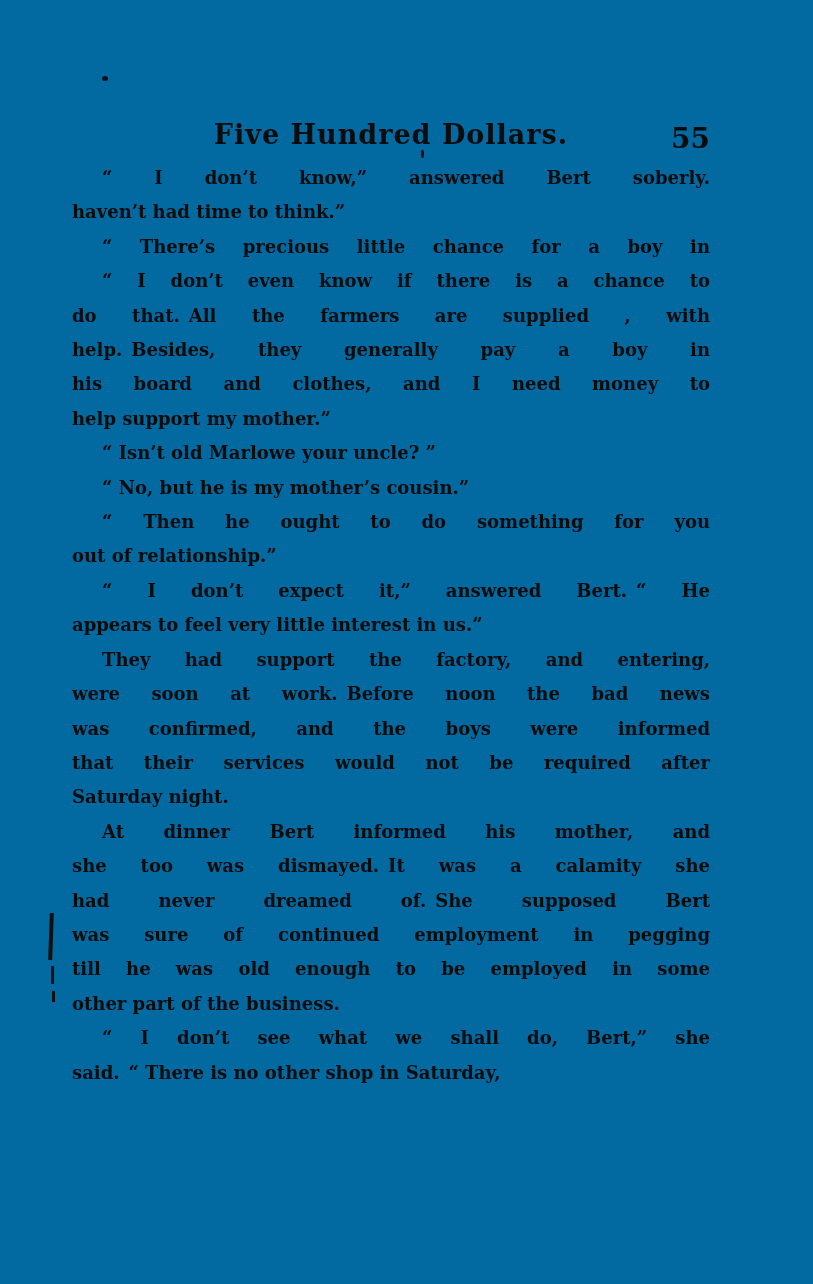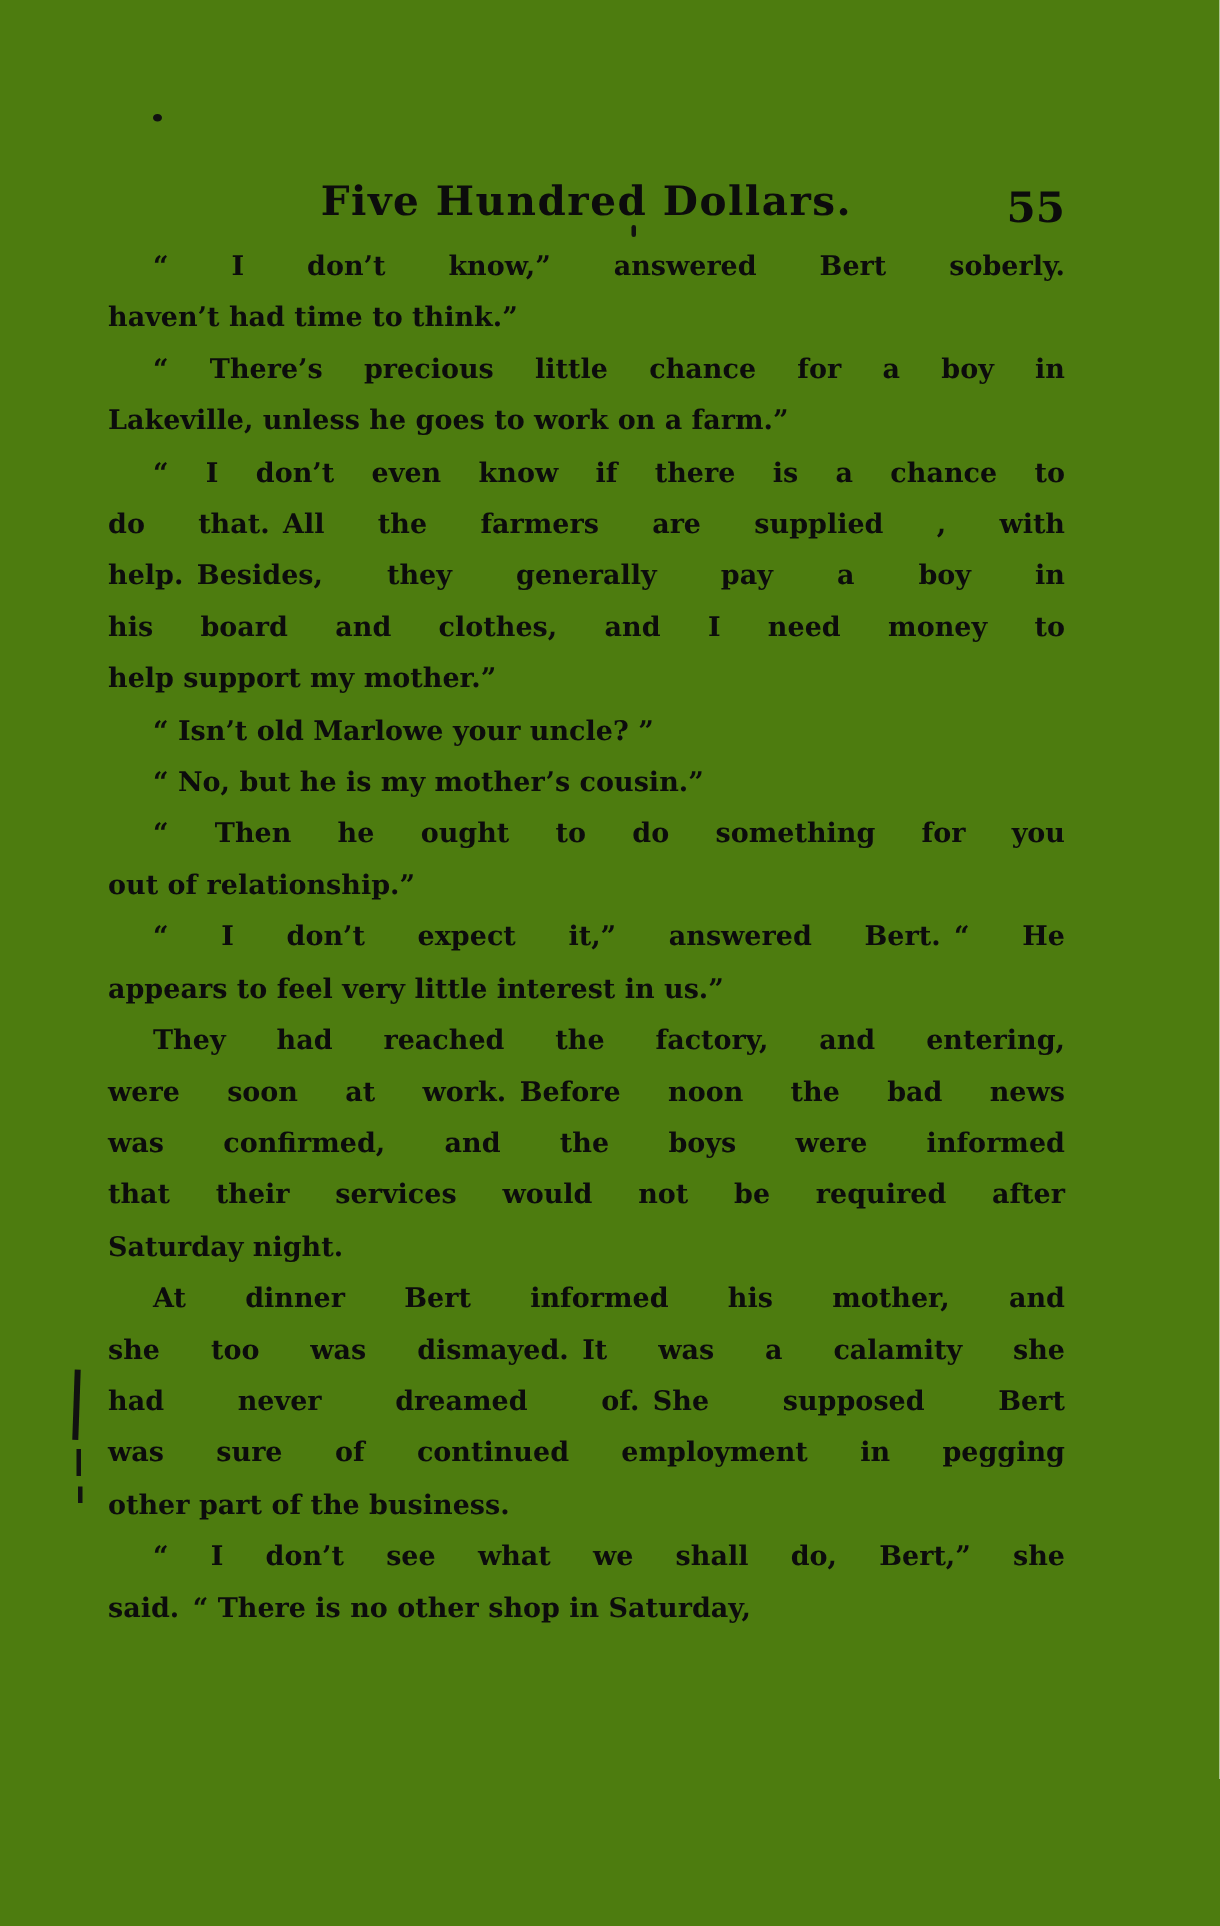--- a/index.html
+++ b/index.html
@@ -1,20 +1,20 @@
 <!DOCTYPE html>
 <html><head>
 <meta charset="utf-8">
 <style>
   html, body { margin: 0; padding: 0; background: #ffffff; }
   .page {
     position: relative;
     width: 813px;
     height: 1284px;
-    background: #4d7c0f;
+    background: #0369a1;
     overflow: hidden;
     font-family: "DejaVu Serif", "Liberation Serif", serif;
     font-weight: 700;
     color: #0c0c0c;
   }
   .header {
     position: absolute;
     top: 119px;
     left: 72px;
     width: 638px;
@@ -74,21 +74,20 @@
     <span class="pagenum">55</span>
   </div>
 
   <div class="body-block">
       <p class="para">
         <span class="line first">“ I don’t know,” answered Bert soberly.</span>
         <span class="line last">haven’t had time to think.”</span>
       </p>
       <p class="para">
         <span class="line first">“ There’s precious little chance for a boy in</span>
-        <span class="line last">Lakeville, unless he goes to work on a farm.”</span>
       </p>
       <p class="para">
         <span class="line first">“ I don’t even know if there is a chance to</span>
         <span class="line">do that. All the farmers are supplied , with</span>
         <span class="line">help. Besides, they generally pay a boy in</span>
         <span class="line">his board and clothes, and I need money to</span>
         <span class="line last">help support my mother.”</span>
       </p>
       <p class="para">
         <span class="line first last">“ Isn’t old Marlowe your uncle? ”</span>
@@ -98,31 +97,32 @@
       </p>
       <p class="para">
         <span class="line first">“ Then he ought to do something for you</span>
         <span class="line last">out of relationship.”</span>
       </p>
       <p class="para">
         <span class="line first">“ I don’t expect it,” answered Bert. “ He</span>
         <span class="line last">appears to feel very little interest in us.”</span>
       </p>
       <p class="para">
-        <span class="line first">They had reached the factory, and entering,</span>
+        <span class="line first">They had support the factory, and entering,</span>
         <span class="line">were soon at work. Before noon the bad news</span>
         <span class="line">was confirmed, and the boys were informed</span>
         <span class="line">that their services would not be required after</span>
         <span class="line last">Saturday night.</span>
       </p>
       <p class="para">
         <span class="line first">At dinner Bert informed his mother, and</span>
         <span class="line">she too was dismayed. It was a calamity she</span>
         <span class="line">had never dreamed of. She supposed Bert</span>
         <span class="line">was sure of continued employment in pegging</span>
+        <span class="line">till he was old enough to be employed in some</span>
         <span class="line last">other part of the business.</span>
       </p>
       <p class="para">
         <span class="line first">“ I don’t see what we shall do, Bert,” she</span>
         <span class="line last">said. “ There is no other shop in Saturday,</span>
       </p>
     </div>
 
 </div>
 

